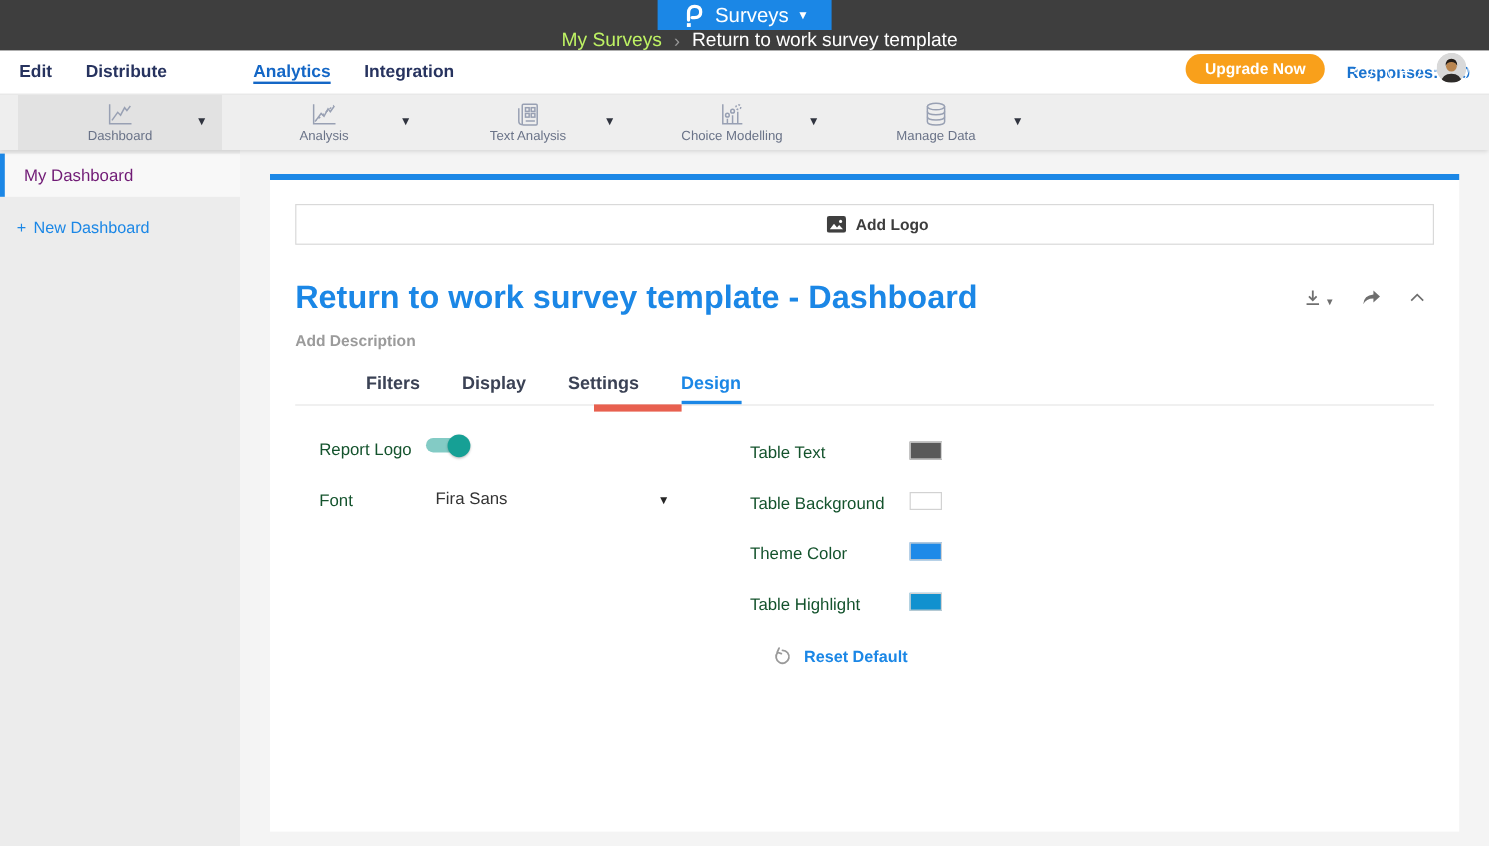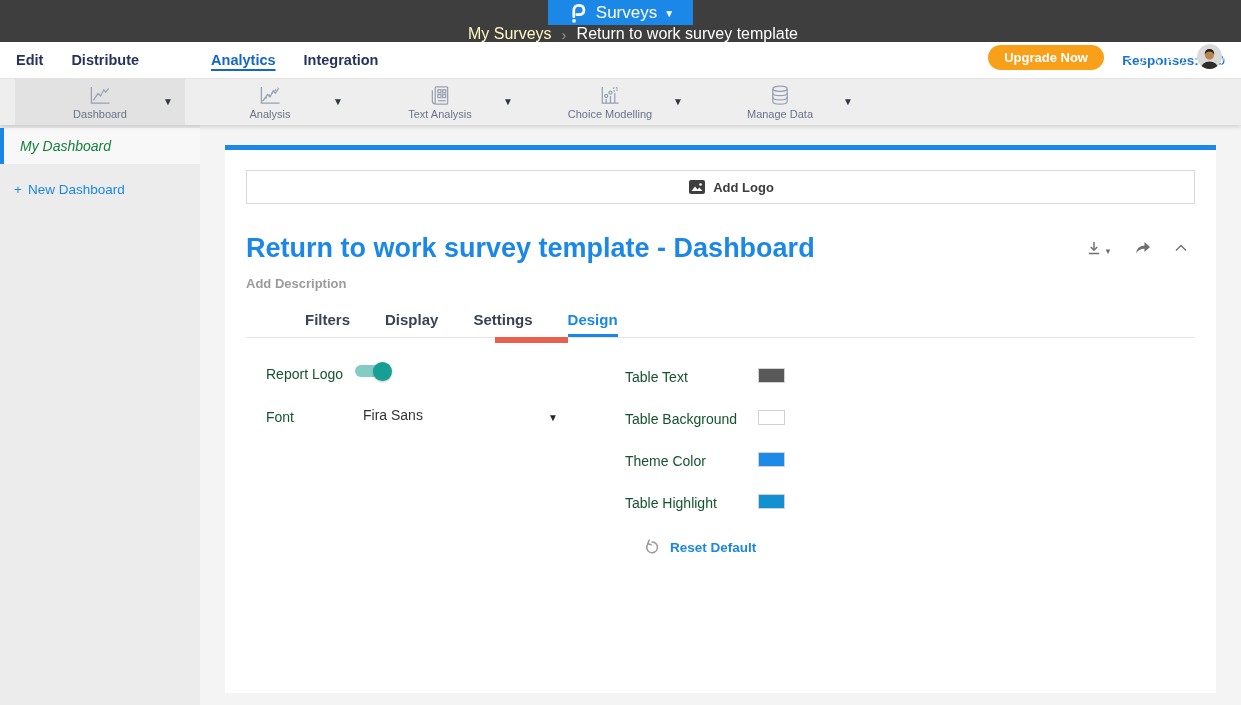--- a/index.html
+++ b/index.html
@@ -5,21 +5,21 @@
   * { margin:0; padding:0; box-sizing:border-box; }
   html,body { width:1241px; height:705px; overflow:hidden;
     font-family:"Liberation Sans", sans-serif; background:#f4f4f4; }
 
   
   .topbar { height:42px; background:#3e3e3e; display:flex; align-items:center; position:relative; z-index:30;flex-direction:column; }
   .logo-block { width:145px; height:42px; background:#1b87e6; display:flex; align-items:center; justify-content:center; gap:7px; cursor:pointer; }
   .logo-block .product { color:#fff; font-size:17px; font-weight:500; }
   .logo-block .caret { color:#fff; font-size:10px; margin-top:2px; }
   .breadcrumb { display:flex; align-items:center; gap:10px; margin-left:25px; font-size:16px; }
-  .crumb-parent { color:#fef9c3; cursor:pointer; }
+  .crumb-parent { color:#bef264; cursor:pointer; }
   .crumb-sep { color:#9a9a9a; font-size:15px; }
   .crumb-current { color:#ffffff; }
   .top-actions { margin-left:auto; display:flex; align-items:center; gap:12px; padding-right:17px; }
   .circle-btn { width:28px; height:28px; border:1.5px solid #fff; border-radius:50%;
     display:flex; align-items:center; justify-content:center; cursor:pointer; color:#fff;
     font-size:14px; font-weight:700; }
   .upgrade-btn { background:#f9a01b; color:#fff; font-size:13px; font-weight:700;
     border:none; border-radius:13px; padding:5px 16px; height:25px; cursor:pointer; }
   .avatar-wrap { width:28px; height:28px; border-radius:50%; border:1.5px solid #fff; overflow:hidden; cursor:pointer; }
 
@@ -39,22 +39,22 @@
   .tool-item.active { background:#e2e2e2; }
   .tool-item .tool-label { font-size:11px; color:#6a7388; }
   .tool-item .tool-caret { position:absolute; right:12px; top:50%; transform:translateY(-55%);
     font-size:10px; color:#30343f; }
   .tool-icon svg { display:block; }
 
   
   .bodywrap { display:flex; height:580px; }
   .sidebar { width:200px; background:#ececec; flex-shrink:0; }
   .side-item { height:36px; background:#f8f8f8; border-left:4px solid #1b87e6;
-    display:flex; align-items:center; padding-left:16px; font-size:14px; color:#15803d;
-    margin-top:3px; cursor:pointer;font-style:italic; }
+    display:flex; align-items:center; padding-left:16px; font-size:14px; color:#701a75;
+    margin-top:3px; cursor:pointer; }
   .new-dash { margin:18px 0 0 14px; font-size:13.5px; color:#1b87e6; cursor:pointer; display:flex; gap:6px; }
   .content { flex:1; background:#f4f4f4; position:relative; }
 
   
   .card { position:absolute; left:25px; top:20px; width:991px; height:548px; background:#ffffff; }
   .card-topbar { position:absolute; left:0; top:0; width:100%; height:5px; background:#1088e8; }
   .addlogo-box { position:absolute; left:21px; top:25px; right:21px; height:34px;
     border:1px solid #d9d9d9; display:flex; align-items:center; justify-content:center; gap:8px;
     cursor:pointer;padding-left:22px; }
   .addlogo-box span { font-size:13px; font-weight:700; color:#3c3c3c; }

